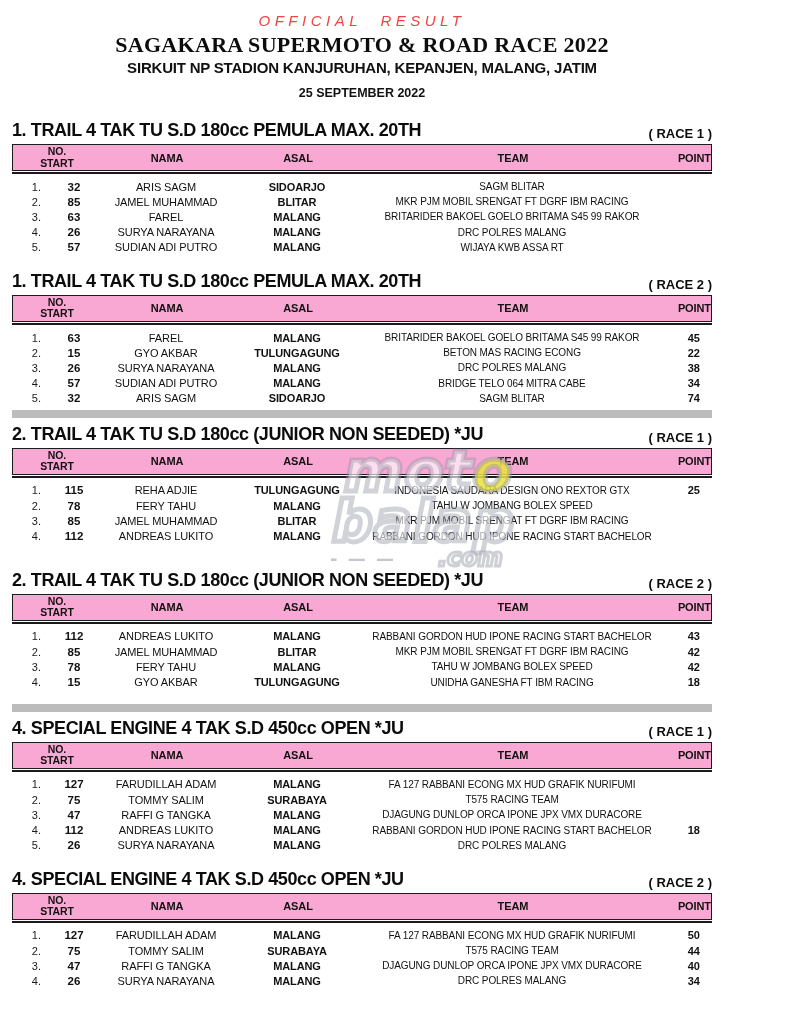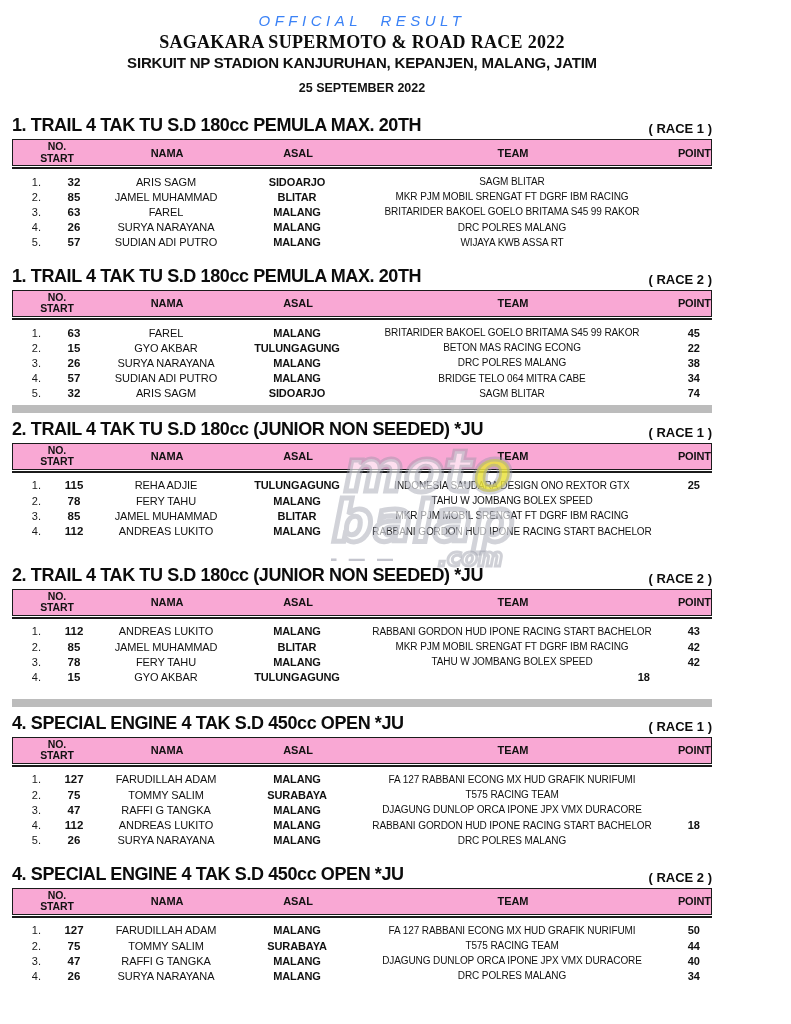--- a/index.html
+++ b/index.html
@@ -10,25 +10,25 @@
     color: var(--ink, #111);
     position: relative; overflow: hidden;
   }
   .page { width: 791px; height: 1024px; position: relative; background: #fff;
           padding: 12px 79px 0 12px; }
 
   
   .doc-header { text-align: center; margin-bottom: 21px; }
   .official {
     font-style: italic; font-size: 15px; font-weight: 500;
-    letter-spacing: 4.5px; word-spacing: 10px; color: #3b82f6; text-align: center;
+    letter-spacing: 4.5px; word-spacing: 10px; color: #ef4444; text-align: center;
   }
   .title {
     font-family: "Liberation Serif", serif;
-    font-size: 18px; font-weight: bold; letter-spacing: 0.3px;
+    font-size: 22px; font-weight: bold; letter-spacing: 0.3px;
     margin-top: 3px; color: #0d0d0d;
   }
   .venue { font-size: 15px; font-weight: bold; letter-spacing: -0.2px; margin-top: 1px; }
   .date  { font-size: 12.5px; font-weight: bold; margin-top: 10px; }
 
   
   .section { margin-bottom: 17px; }
   .section.has-divider { margin-bottom: 2px; }
   .section-head {
     display: flex; justify-content: space-between; align-items: flex-end;
@@ -344,20 +344,21 @@
     <div class="cell c-asal">MALANG</div>
     <div class="cell c-team">TAHU W JOMBANG BOLEX SPEED</div>
     <div class="cell c-point">42</div>
   </div>
 
   <div class="trow">
     <div class="cell c-pos">4.</div>
     <div class="cell c-start">15</div>
     <div class="cell c-nama">GYO AKBAR</div>
     <div class="cell c-asal">TULUNGAGUNG</div>
+    <div class="cell c-team">UNIDHA GANESHA FT IBM RACING</div>
     <div class="cell c-point">18</div>
   </div>
 </div>
     </div>
   </section>
 <div class="class-divider"></div>
   <section class="section">
     <div class="section-head">
       <h2 class="section-title">4. SPECIAL ENGINE 4 TAK S.D 450cc OPEN *JU</h2>
       <div class="race-label">( RACE 1 )</div>

